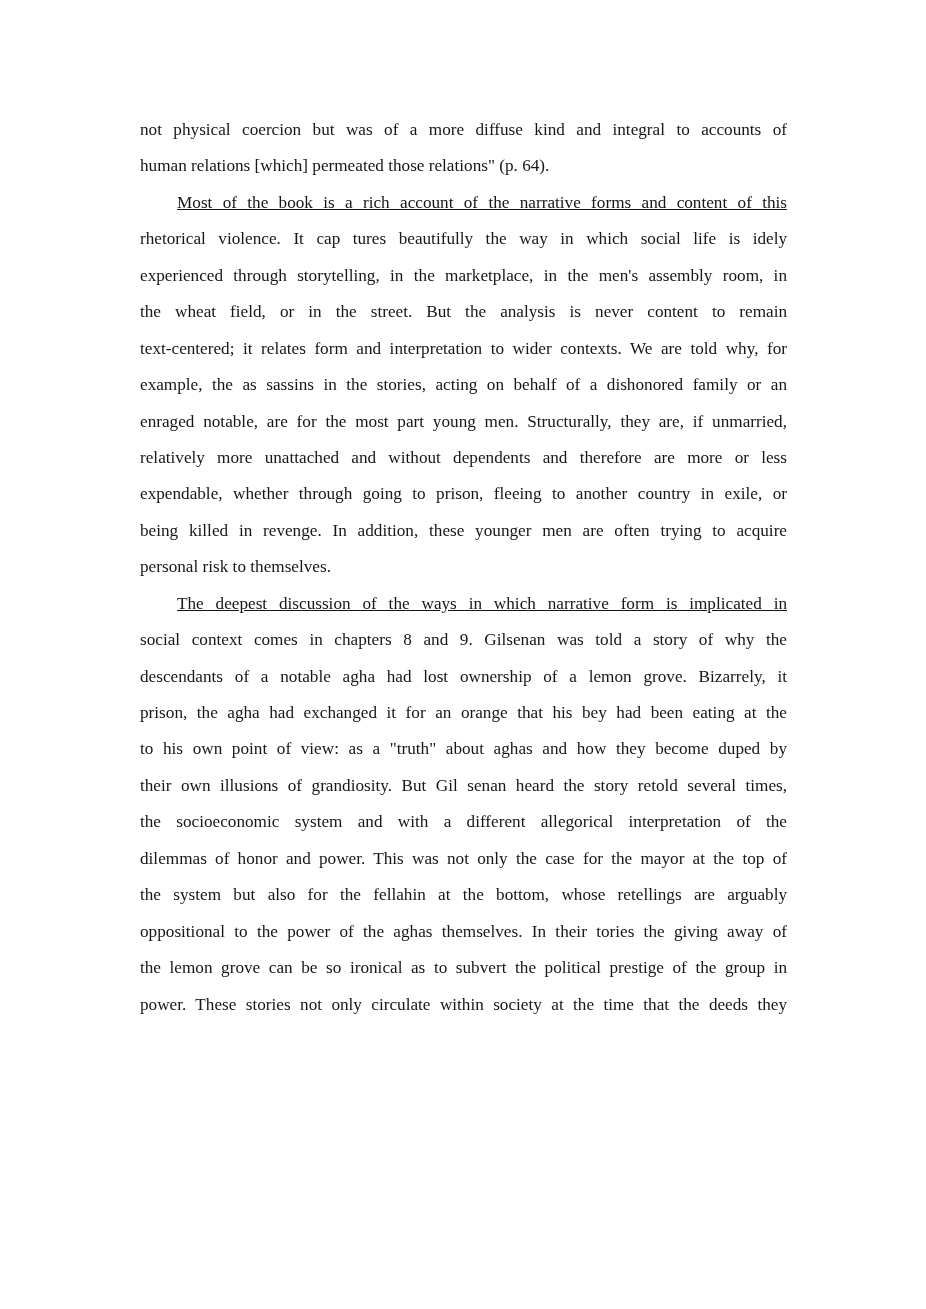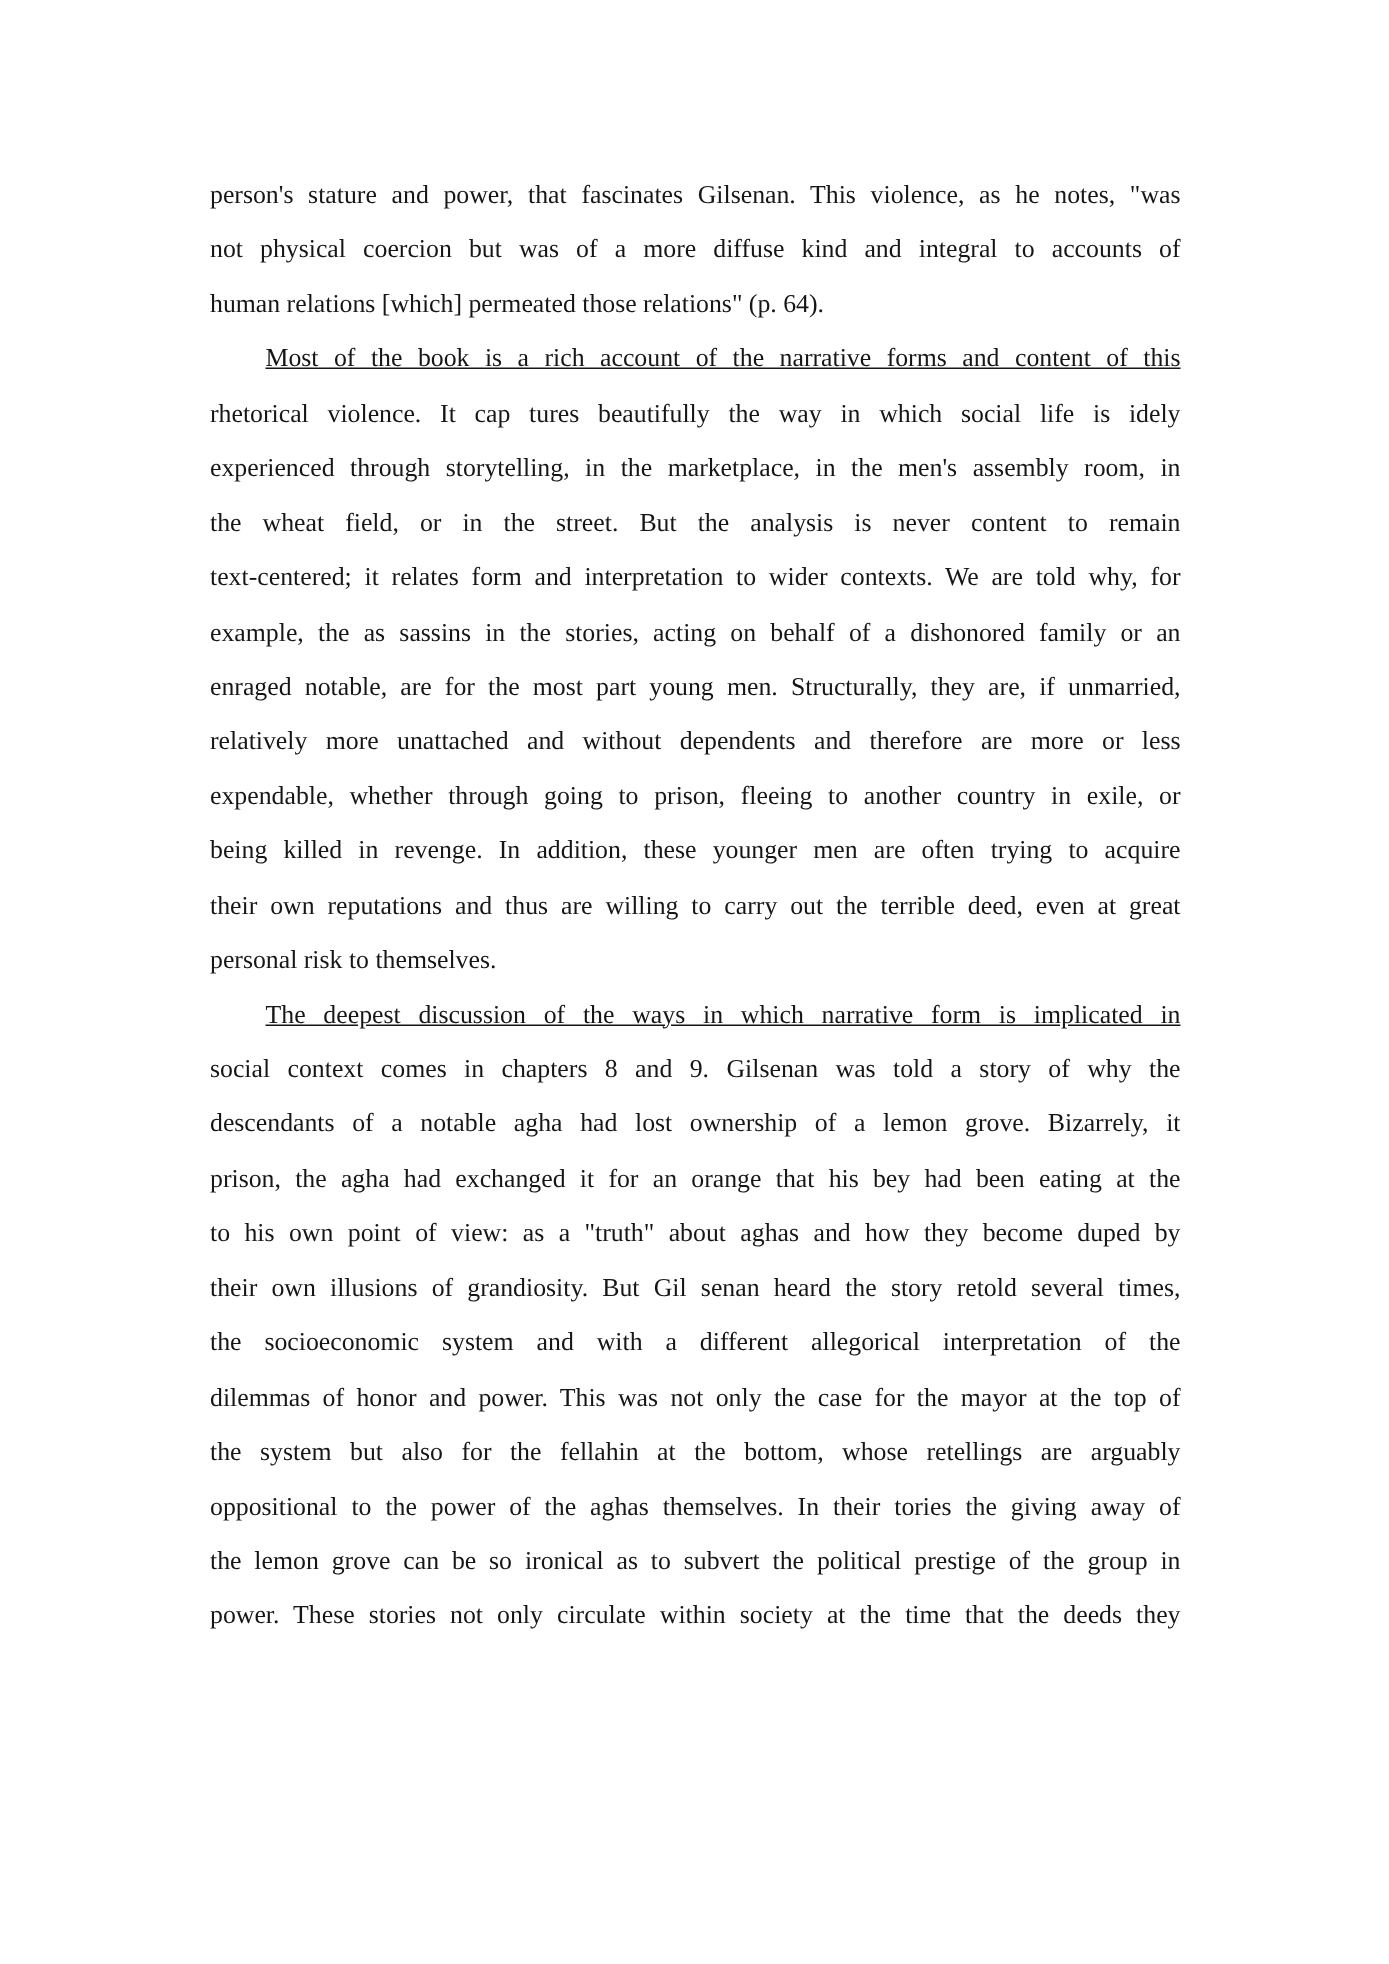--- a/index.html
+++ b/index.html
@@ -42,36 +42,34 @@
     padding-left: 37px;
     text-decoration: underline;
   }
 </style>
 </head>
 <body>
 
 <div class="page">
   <div class="textblock" id="textblock">
       <div class="paragraph">
-        <div class="line">person's stature and power, that fascinates Gilsenan. This violence, as he notes, "was</div>
         <div class="line">not physical coercion but was of a more diffuse kind and integral to accounts of</div>
         <div class="line para-end">human relations [which] permeated those relations" (p. 64).</div>
       </div>
       <div class="paragraph">
         <div class="line indent">Most of the book is a rich account of the narrative forms and content of this</div>
         <div class="line">rhetorical violence. It cap tures beautifully the way in which social life is idely</div>
         <div class="line">experienced through storytelling, in the marketplace, in the men's assembly room, in</div>
         <div class="line">the wheat field, or in the street. But the analysis is never content to remain</div>
         <div class="line">text-centered; it relates form and interpretation to wider contexts. We are told why, for</div>
         <div class="line">example, the as sassins in the stories, acting on behalf of a dishonored family or an</div>
         <div class="line">enraged notable, are for the most part young men. Structurally, they are, if unmarried,</div>
         <div class="line">relatively more unattached and without dependents and therefore are more or less</div>
         <div class="line">expendable, whether through going to prison, fleeing to another country in exile, or</div>
         <div class="line">being killed in revenge. In addition, these younger men are often trying to acquire</div>
-        <div class="line">their own reputations and thus are willing to carry out the terrible deed, even at great</div>
         <div class="line para-end">personal risk to themselves.</div>
       </div>
       <div class="paragraph">
         <div class="line indent">The deepest discussion of the ways in which narrative form is implicated in</div>
         <div class="line">social context comes in chapters 8 and 9. Gilsenan was told a story of why the</div>
         <div class="line">descendants of a notable agha had lost ownership of a lemon grove. Bizarrely, it</div>
         <div class="line">prison, the agha had exchanged it for an orange that his bey had been eating at the</div>
         <div class="line">to his own point of view: as a "truth" about aghas and how they become duped by</div>
         <div class="line">their own illusions of grandiosity. But Gil senan heard the story retold several times,</div>
         <div class="line">the socioeconomic system and with a different allegorical interpretation of the</div>

